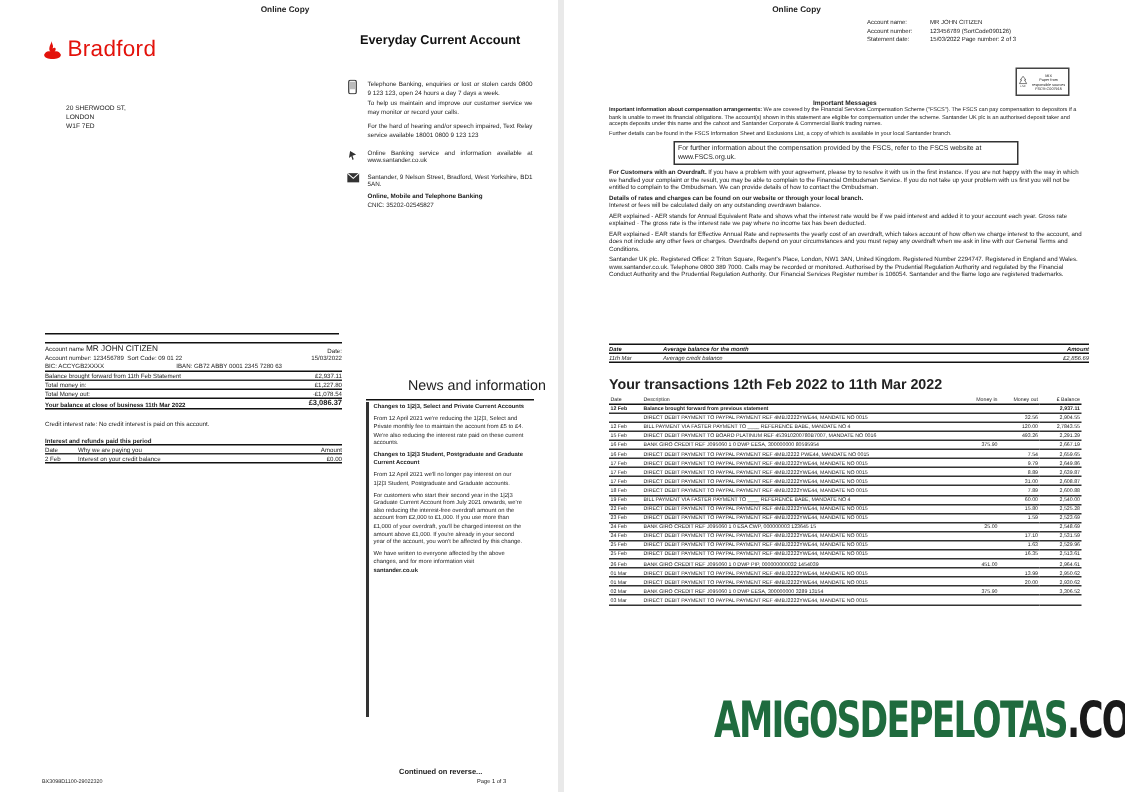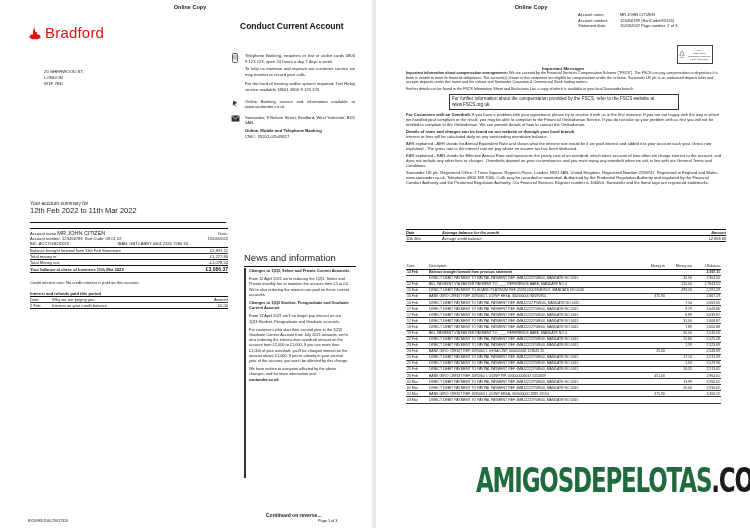--- a/index.html
+++ b/index.html
@@ -17,21 +17,21 @@
   .contact { font-size: 4.2px; line-height: 5.6px; text-align: justify; }
   .contact-item { display: flex; gap: 5px; margin-bottom: 3px; }
   .contact-item .ic { width: 10px; flex-shrink: 0; display: flex; justify-content: center; }
   .contact-item .txt p { margin-bottom: 2px; }
   .bold { font-weight: bold; }
   .summary-small { font-size: 5px; }
   .summary-big { font-size: 7.5px; }
   .rule-thick { border-top: 1px solid #111; }
   .summ-table { font-size: 4.1px; width: 198px; }
   .summ-row { display: flex; justify-content: space-between; align-items: center; }
-  .news-title { font-size: 9.5px; }
+  .news-title { font-size: 9.5px; margin-left: 28px; }
   .news-box { border-left: 2px solid #333; padding-left: 3px; font-size: 3.9px; line-height: 5.2px; width: 106px; }
   .news-box p { margin-bottom: 3px; }
   .tiny { font-size: 3.8px; }
   .p2-meta { font-size: 4px; line-height: 5.5px; display: grid; grid-template-columns: 42px auto; }
   .fsc { border: 0.6px solid #444; width: 36px; height: 19px; font-size: 2.5px; display: flex; align-items: center; padding: 1px; gap: 2px; }
   .msg { font-size: 3.7px; line-height: 4.6px; text-align: left; }
   .msg p { margin-bottom: 2.4px; }
   .fscs-box { border: 0.7px solid #333; padding: 1px 2px; font-size: 4.6px; line-height: 5.8px; width: 230px; }
   .avg-table { font-size: 3.9px; font-style: italic; }
   .tx-title { font-size: 9.5px; font-weight: bold; }
@@ -55,21 +55,21 @@
 <div class="page" id="page1">
   <div class="abs online-copy" style="left:150px;top:4px;width:80px;">Online Copy</div>
 
   <div class="abs logo" style="left:28px;top:24px;">
     <svg width="14" height="14" viewBox="0 0 20 20">
       <path d="M10 1 C8 4 12 6 10 9 C13 7 14 10 12 12 C15 11 17 13 18 15 C18 18 14 19 10 19 C6 19 2 18 2 15 C3 13 5 11 8 12 C6 10 7 7 10 1 Z" fill="#e3120b"></path>
     </svg>
     <span>Bradford</span>
   </div>
 
-  <div class="abs acct-title" style="left:240px;top:21px;">Conduct Current Account</div>
+  <div class="abs acct-title" style="left:240px;top:21px;">Everyday Current Account</div>
 
   <div class="abs address" style="left:44px;top:69px;">
     <div>20 SHERWOOD ST,</div>
     <div>LONDON</div>
     <div>W1F 7ED</div>
   </div>
 
   <div class="abs contact" style="left:230px;top:53px;width:125px;">
     <div class="contact-item">
       <div class="ic">
@@ -102,24 +102,20 @@
           </svg>
         </div>
       <div class="txt">
         <p>Santander, 9 Nelson Street, Bradford, West Yorkshire, BD1 5AN.</p>
         <p class="bold">Online, Mobile and Telephone Banking</p>
         <p style="margin-top:-2px;">CNIC: 35202-02545827</p>
       </div>
     </div>
   </div>
 
-  <div class="abs" style="left:30px;top:200px;">
-    <div class="summary-small">Your account  summary for</div>
-    <div class="summary-big">12th Feb 2022 to 11th Mar 2022</div>
-  </div>
   <div class="abs rule-thick" style="left:30px;top:222px;width:196px;"></div>
 
   <div class="abs summ-table" style="left:30px;top:228px;">
     <div class="rule-thick"></div>
     <div class="summ-row" style="margin-top:1px;">
       <span><span>Account name</span> <span style="font-size:5.5px;">MR JOHN CITIZEN</span></span>
       <span>Date:</span>
     </div>
     <div class="summ-row">
       <span><span>Account number: 123456789</span>&nbsp;&nbsp;<span>Sort Code: 09 01 22</span></span>
@@ -219,20 +215,21 @@
       <span style="flex:1;">Average balance for the month</span>
       <span>Amount</span>
     </div>
     <div style="display:flex;border-bottom:1px solid #111;">
       <span style="width:36px;">11th Mar</span>
       <span style="flex:1;">Average credit balance</span>
       <span>£2,856.69</span>
     </div>
   </div>
 
+  <div class="abs tx-title" style="left:30px;top:251px;">Your transactions 12th Feb 2022 to 11th Mar 2022</div>
 
   <table class="abs tx-table" style="left:30px;top:264px;">
     <thead>
       <tr>
         <th class="c-date">Date</th>
         <th class="c-desc">Description</th>
         <th class="c-in num">Money in</th>
         <th class="c-out num">Money out</th>
         <th class="c-bal num">£ Balance</th>
       </tr>

